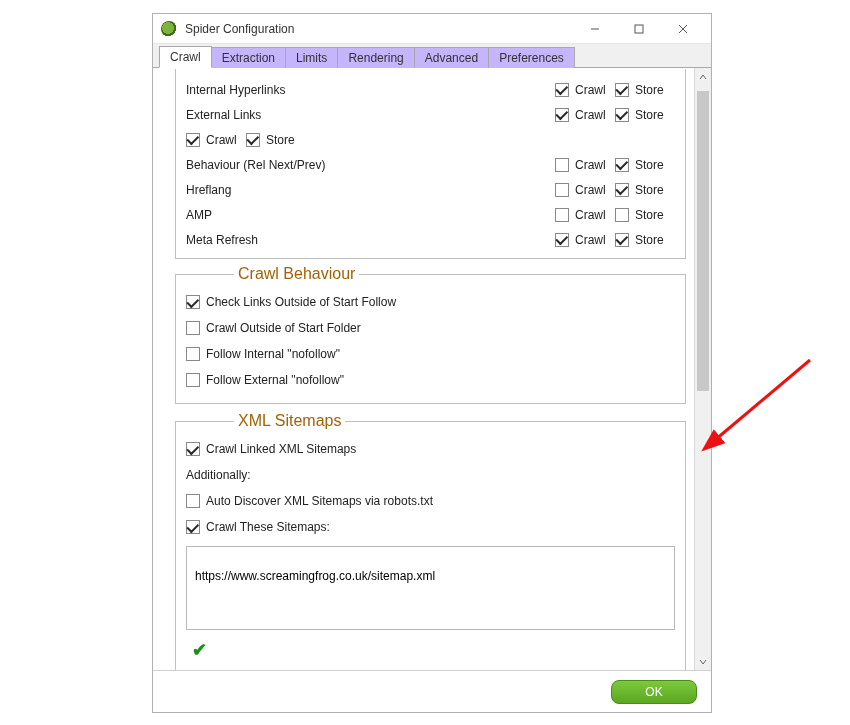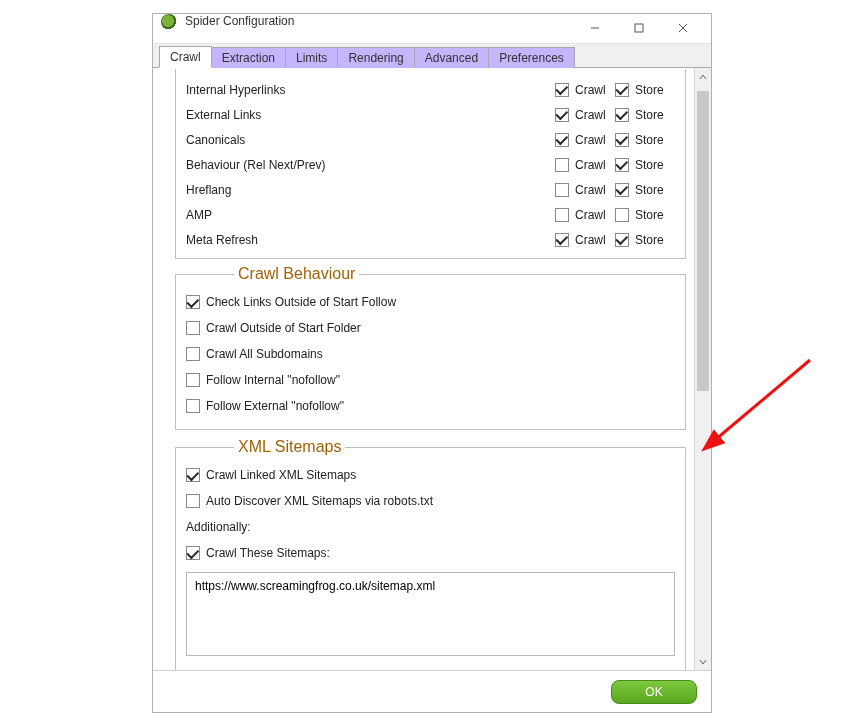--- a/index.html
+++ b/index.html
@@ -20,20 +20,21 @@
     width: 560px;
     height: 700px;
     background: #fff;
     border: 1px solid #b0b0b0;
     display: flex;
     flex-direction: column;
   }
   .titlebar {
     height: 30px;
     display: flex;
+    align-items: center;
     padding: 0 6px 0 8px;
     border-bottom: 1px solid #e6e6e6;
   }
   .titlebar .app-icon {
     width: 16px; height: 16px; margin-right: 8px;
     background: radial-gradient(circle at 7px 7px, #7db33c 0 6px, #3e6b18 6px 8px, transparent 8px);
     border-radius: 50%;
   }
   .titlebar .title { flex: 1; font-size: 12px; color: #333; }
   .winbtns { display: flex; }
@@ -140,21 +141,21 @@
   }
   .xml-group {
     border: 2px solid #e11;
     margin-left: -10px;
     margin-right: 8px;
   }
   .sitemap-text {
     width: 100%;
     height: 84px;
     border: 1px solid #b8b8b8;
-    padding: 6px 8px;
+    padding: 22px 8px;
     font-size: 12px;
     resize: none;
     font-family: inherit;
     margin-top: 6px;
   }
   .green-check {
     color: #1a8f1a;
     font-size: 18px;
     font-weight: bold;
     margin: 6px 0 0 6px;
@@ -250,21 +251,20 @@
           <span class="col-crawl">
               <span class="chk checked"></span>
               <span>Crawl</span>
             </span>
           <span class="col-store">
               <span class="chk checked"></span>
               <span>Store</span>
             </span>
         </div>
         <div class="link-row">
-          <span class="label">Canonicals</span>
           <span class="col-crawl">
               <span class="chk checked"></span>
               <span>Crawl</span>
             </span>
           <span class="col-store">
               <span class="chk checked"></span>
               <span>Store</span>
             </span>
         </div>
         <div class="link-row">
@@ -318,44 +318,40 @@
         <div class="opt-row">
           <span class="chk checked"></span>
           <span>Check Links Outside of Start Follow</span>
         </div>
         <div class="opt-row">
           <span class="chk"></span>
           <span>Crawl Outside of Start Folder</span>
         </div>
         <div class="opt-row">
           <span class="chk"></span>
-          <span>Crawl All Subdomains</span>
-        </div>
-        <div class="opt-row">
-          <span class="chk"></span>
           <span>Follow Internal "nofollow"</span>
         </div>
         <div class="opt-row">
           <span class="chk"></span>
           <span>Follow External "nofollow"</span>
         </div>
       </fieldset>
 
       <fieldset class="group xml-group">
         <legend>XML Sitemaps</legend>
         <div class="opt-row">
           <span class="chk checked"></span>
           <span>Crawl Linked XML Sitemaps</span>
         </div>
         <div class="opt-row">
+          <span>Additionally:</span>
+        </div>
+        <div class="opt-row">
           <span class="chk"></span>
           <span>Auto Discover XML Sitemaps via robots.txt</span>
-        </div>
-        <div class="opt-row">
-          <span>Additionally:</span>
         </div>
         <div class="opt-row">
           <span class="chk checked"></span>
           <span>Crawl These Sitemaps:</span>
         </div>
         <textarea class="sitemap-text" style="">https://www.screamingfrog.co.uk/sitemap.xml</textarea>
         <div class="green-check">✔</div>
       </fieldset>
 
     </div>

